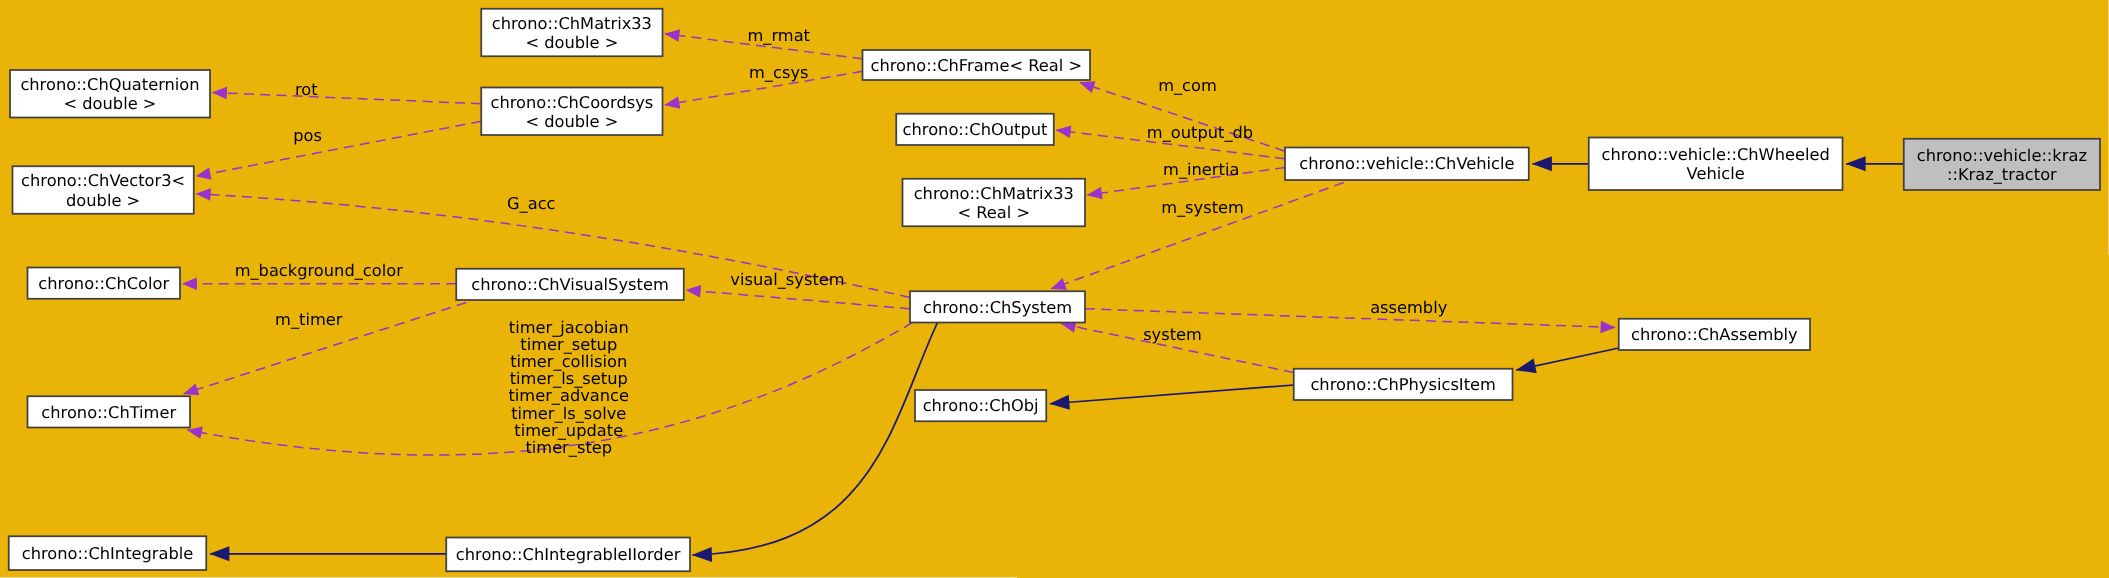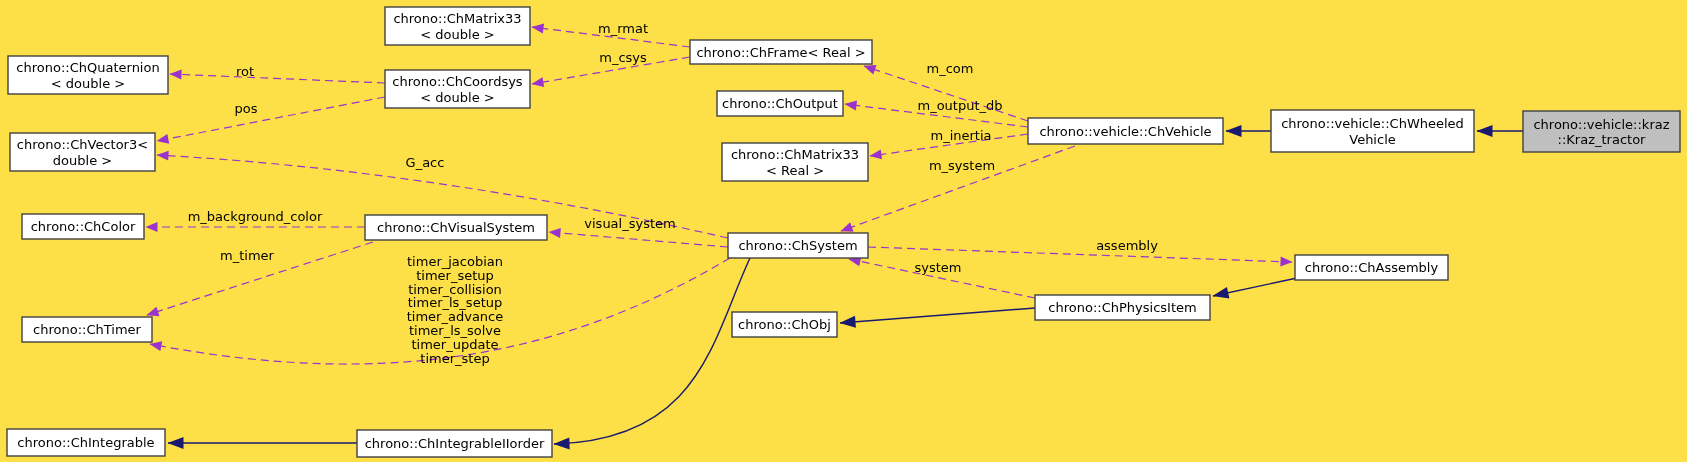--- a/index.html
+++ b/index.html
@@ -1,16 +1,16 @@
 <!DOCTYPE html>
 <html><head>
 <meta charset="utf-8">
 <style>
   html,body{margin:0;padding:0;background:#ffffff;}
-  .canvas-wrap{position:relative;width:1687px;height:462px;background:#fde047;overflow:hidden;
+  .canvas-wrap{position:relative;width:1687px;height:462px;background:#eab308;overflow:hidden;
     font-family:"DejaVu Sans","Liberation Sans",sans-serif;}
   svg{display:block;}
   svg text{font-family:"DejaVu Sans","Liberation Sans",sans-serif;fill:#000000;}
   .node-rect{stroke-width:1.4px;}
   .node-label{font-size:13px;}
   .edge-label{font-size:13px;}
 </style>
 </head>
 <body>
 

